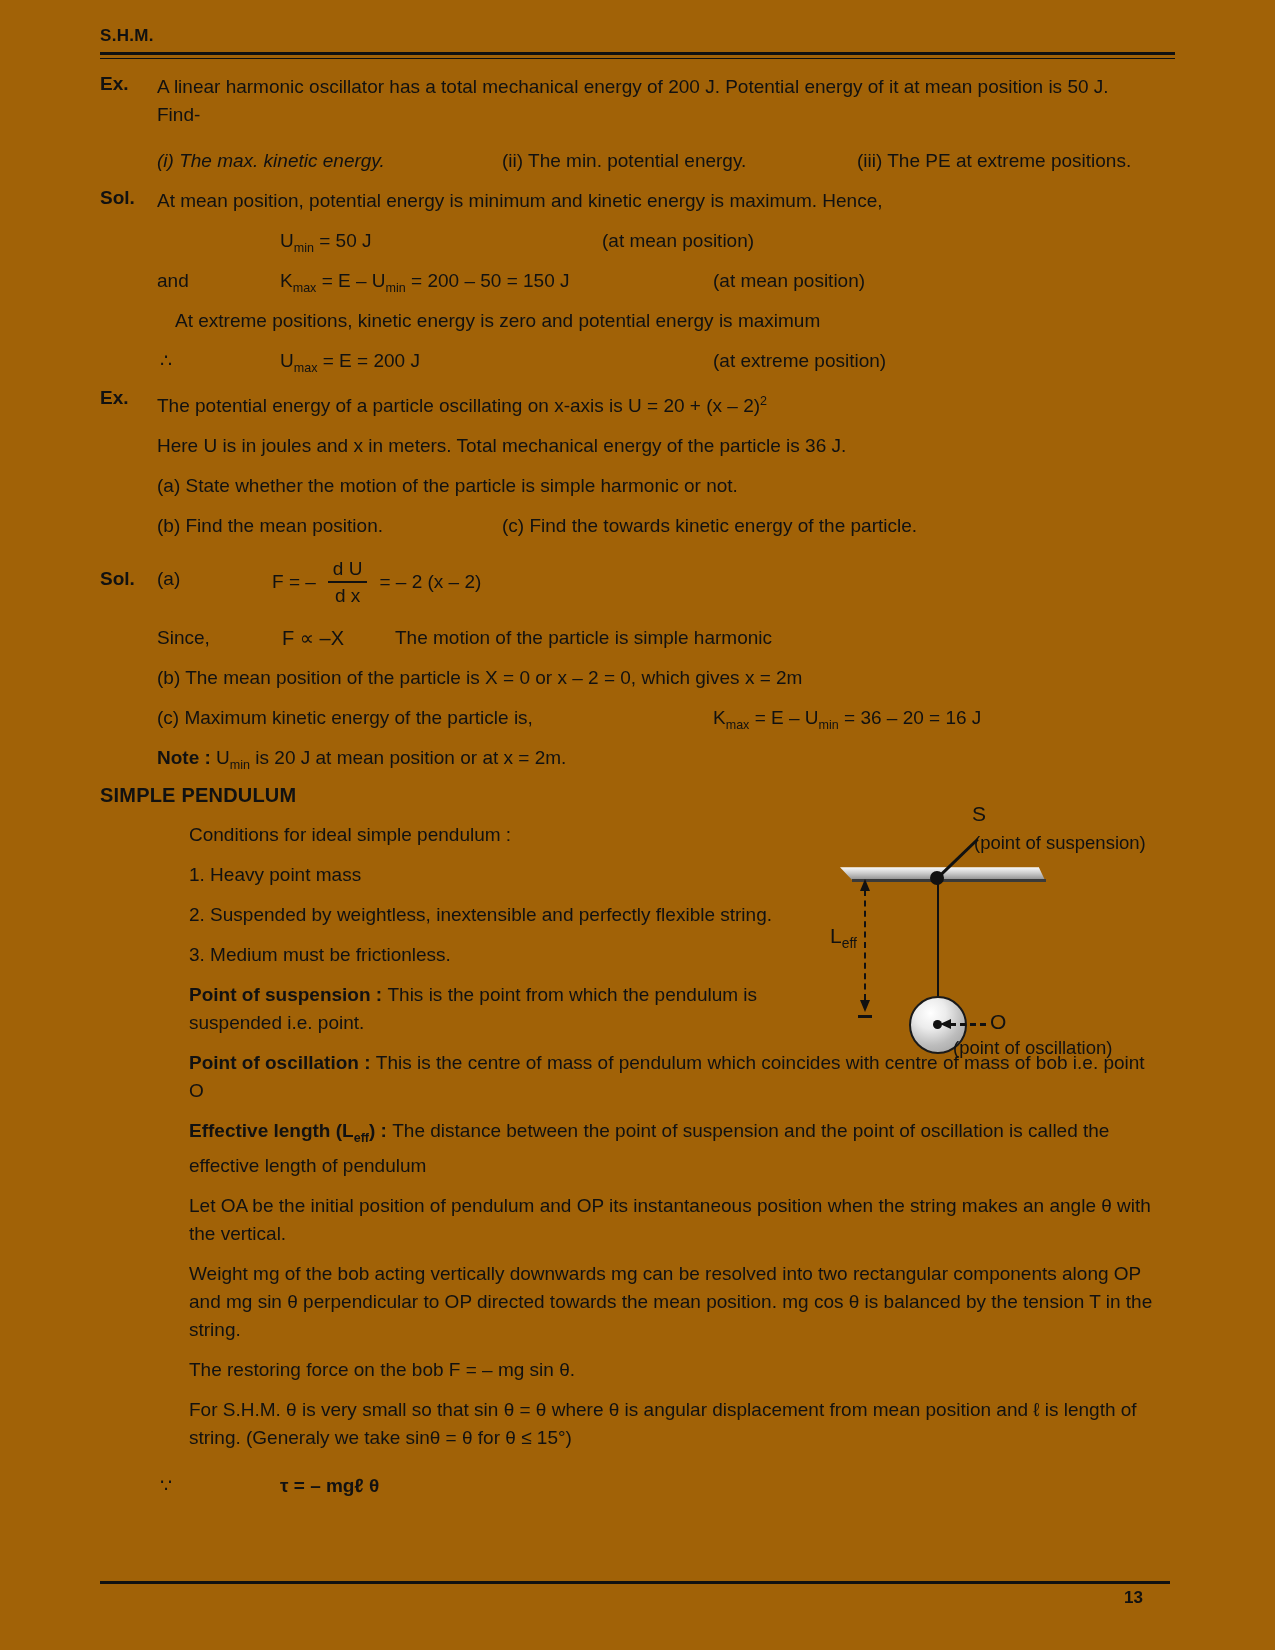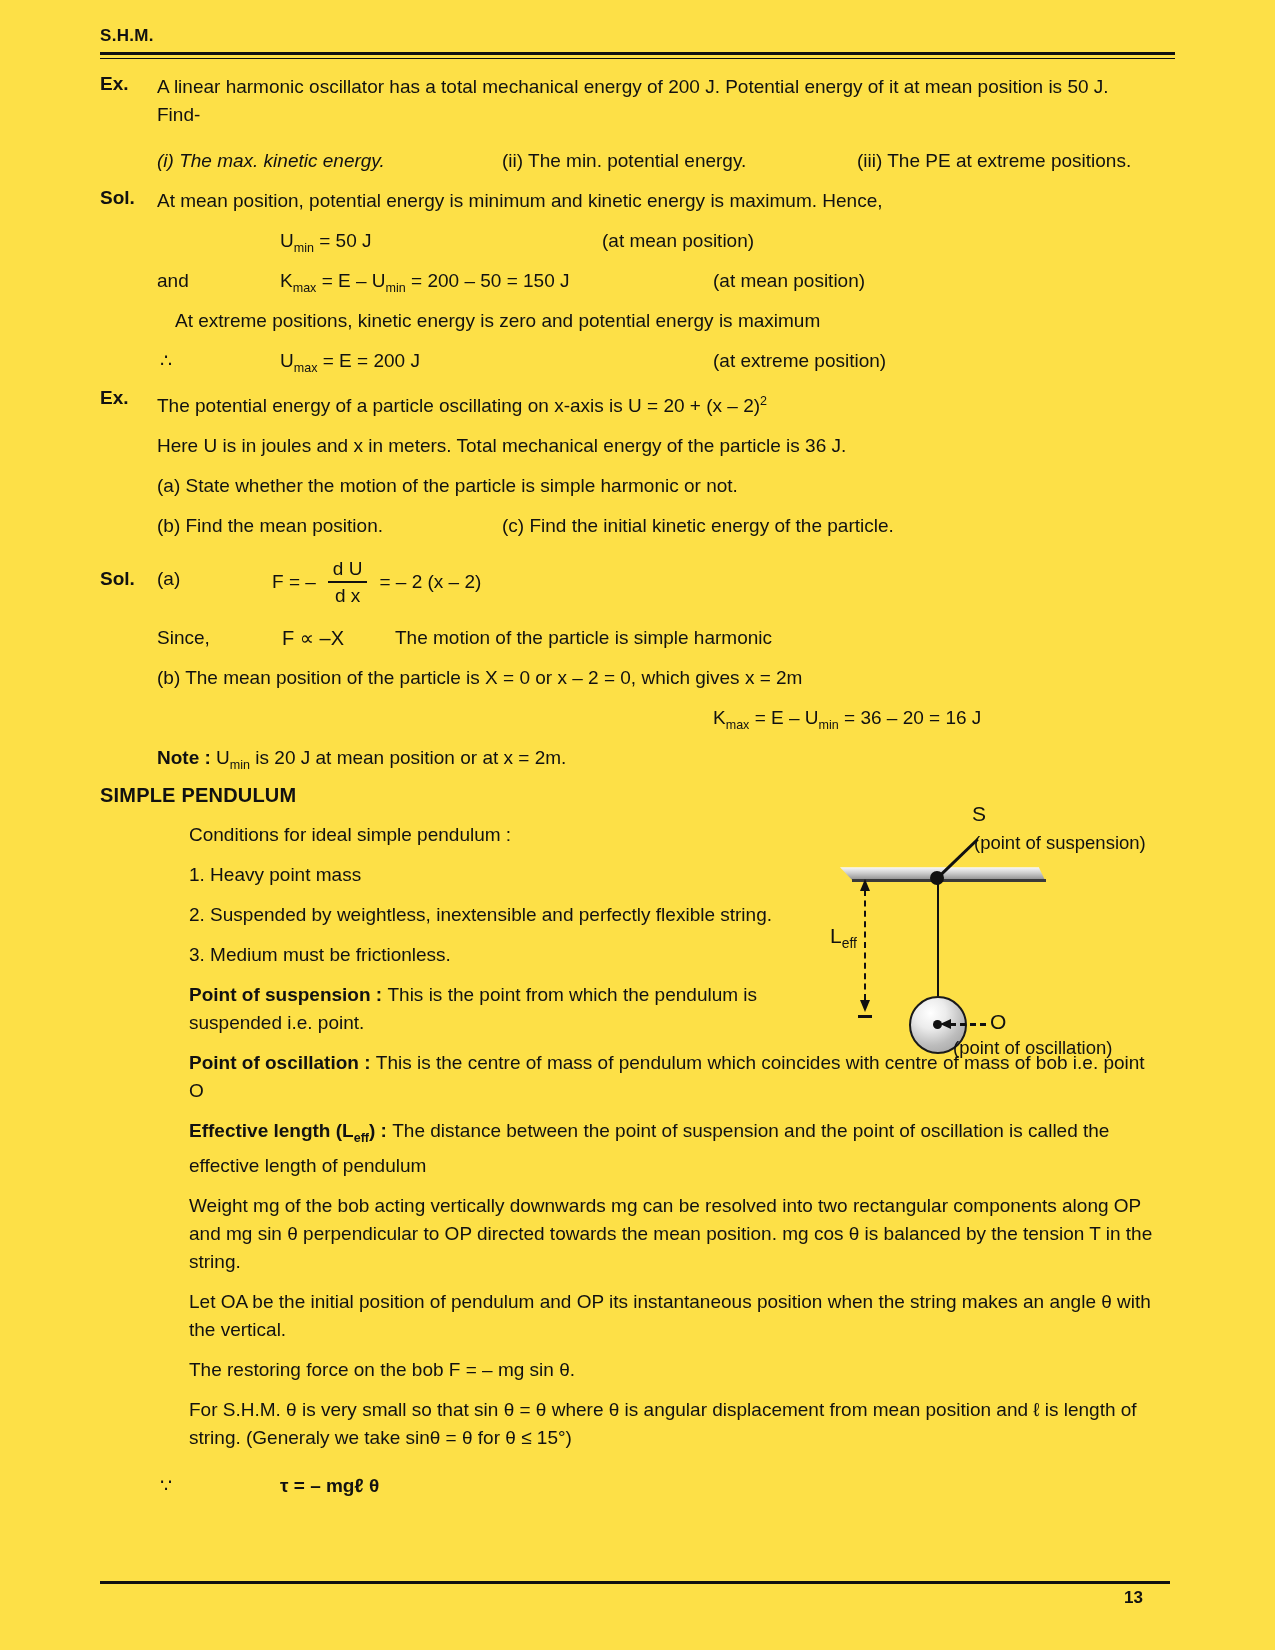--- a/index.html
+++ b/index.html
@@ -1,20 +1,20 @@
 <!DOCTYPE html>
 <html><head>
 <meta charset="utf-8">
 <style>
   html,body{margin:0;padding:0;background:#e8e8e8;}
   .page{
     position:relative;
     width:1275px;height:1650px;
     margin:0 auto;
-    background:#fde047;
+    background:#a16207;
     color:#111;
     font-family:"Liberation Sans", sans-serif;
     font-size:19px;
     box-sizing:border-box;
     padding:26px 100px 0 100px;
     overflow:hidden;
   }
   .doc-title{font-weight:700;font-size:17px;letter-spacing:.3px;margin-bottom:6px;}
   .double-rule{height:3px;border-top:3px solid #111;border-bottom:1.5px solid #111;margin-bottom:14px;}
   .lrow{display:flex;margin-bottom:12px;}
@@ -116,21 +116,21 @@
     <p>The potential energy of a particle oscillating on x-axis is U = 20 + (x – 2)<sup>2</sup></p>
   </div>
   <div class="erow">
     <span class="abs" style="left:0;">Here U is in joules and x in meters. Total mechanical energy of the particle  is 36 J.</span>
   </div>
   <div class="erow">
     <span class="abs" style="left:0;">(a) State whether the motion of the particle is simple harmonic or not.</span>
   </div>
   <div class="erow">
     <span class="abs" style="left:0;">(b) Find the mean position.</span>
-    <span class="abs" style="left:345px;">(c) Find the initial kinetic energy of the particle.</span>
+    <span class="abs" style="left:345px;">(c) Find the towards kinetic energy of the particle.</span>
   </div>
 
   <div class="fracrow">
     <span class="soll">Sol.</span>
     <span class="pa">(a)</span>
     <span class="fracgrp">
       <span>F = –</span>
       <span class="frac">
         <span class="num">d U</span>
         <span class="bar"></span>
@@ -141,20 +141,21 @@
   </div>
   <div class="erow">
     <span class="abs" style="left:0;">Since,</span>
     <span class="abs prop" style="left:125px;">F ∝ –X</span>
     <span class="abs" style="left:238px;">The motion of the particle is simple harmonic</span>
   </div>
   <div class="erow">
     <span class="abs" style="left:0;">(b)  The mean position of the particle is X = 0 or x – 2 = 0, which gives x = 2m</span>
   </div>
   <div class="erow">
+    <span class="abs" style="left:0;">(c)  Maximum kinetic energy of the particle is,</span>
     <span class="abs" style="left:556px;">K<sub>max</sub> = E – U<sub>min</sub>  = 36 – 20 = 16 J</span>
   </div>
   <div class="erow">
     <span class="abs" style="left:0;"><b class="boldlead">Note : </b><span>U<sub>min</sub> is 20 J at mean position or at x = 2m.</span></span>
   </div>
 
   <div class="pendulum-top">
     <div class="heading">SIMPLE PENDULUM</div>
     <p class="body-p" style="max-width:620px;">Conditions for ideal simple pendulum :</p>
     <p class="body-p" style="max-width:620px;">1. Heavy point mass</p>
@@ -179,22 +180,22 @@
       <div class="dg-abs dg-ocap">(point of oscillation)</div>
       <div class="dg-abs dg-leff">L<sub>eff</sub></div>
       <div class="dg-abs dg-uphead"></div>
       <div class="dg-abs dg-vdash"></div>
       <div class="dg-abs dg-dnhead"></div>
       <div class="dg-abs dg-tick"></div>
     </div>
   </div>
 
   <p class="body-p" style="max-width:965px;"><b class="boldlead">Effective length (L<sub>eff</sub>) : </b><span>The distance between the point of suspension and the point of oscillation is called the effective length of pendulum</span></p>
+  <p class="body-p" style="max-width:965px;">Let OA be the initial position of pendulum and OP its instantaneous position when the string makes an angle θ with the vertical.</p>
   <p class="body-p" style="max-width:965px;">Weight mg of the bob acting vertically downwards mg can be resolved into two rectangular components along OP and mg sin θ perpendicular to OP directed towards the mean position. mg cos θ is balanced by the tension T in the string.</p>
-  <p class="body-p" style="max-width:965px;">Let OA be the initial position of pendulum and OP its instantaneous position when the string makes an angle θ with the vertical.</p>
   <p class="body-p">The restoring force on the bob F = – mg sin θ.</p>
   <p class="body-p" style="max-width:970px;">For S.H.M. θ is very small so that sin θ = θ where θ is angular displacement from mean position and ℓ is length of string. (Generaly we take sinθ = θ  for  θ ≤ 15°)</p>
   <div class="erow" style="margin-top:20px;">
     <span class="abs" style="left:3px;">∵</span>
     <span class="abs taueq" style="left:123px;">τ = – mgℓ θ</span>
   </div>
 
   <div class="footer-rule"></div>
   <div class="page-num">13</div>
 

